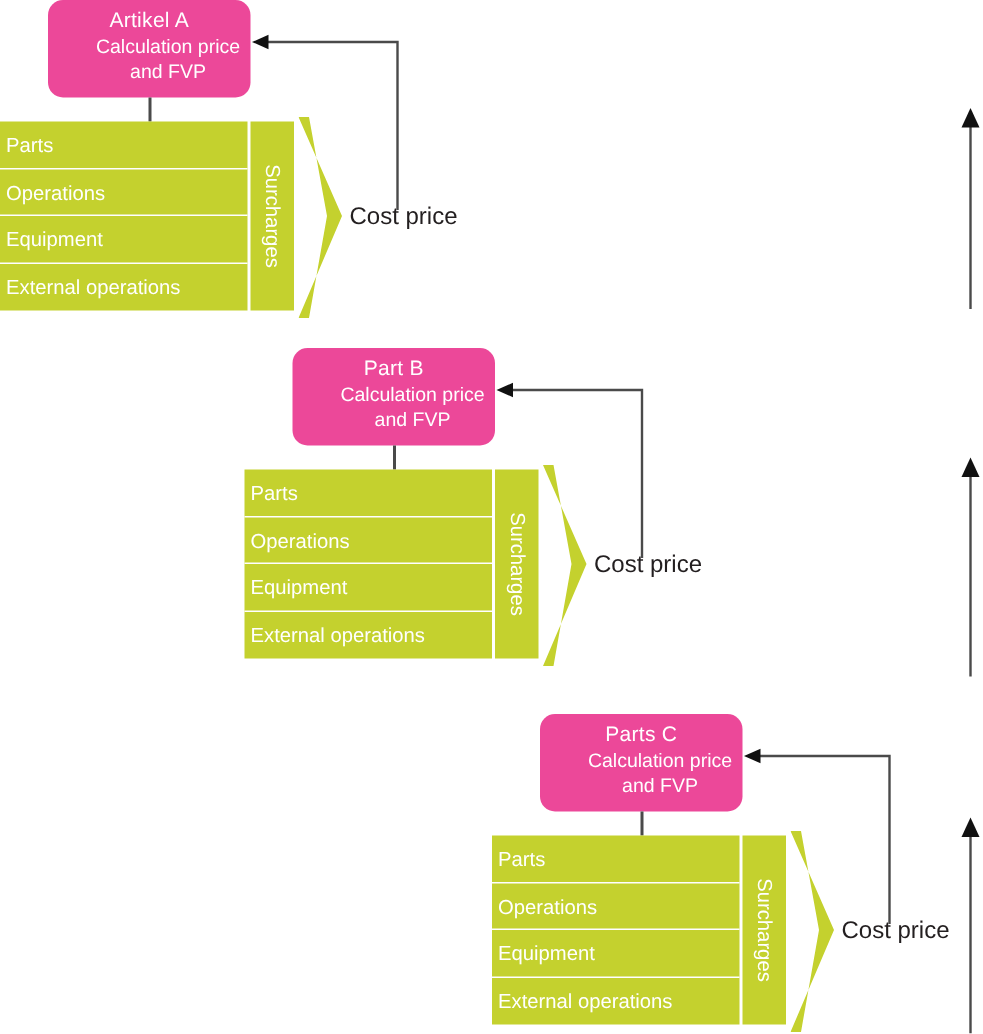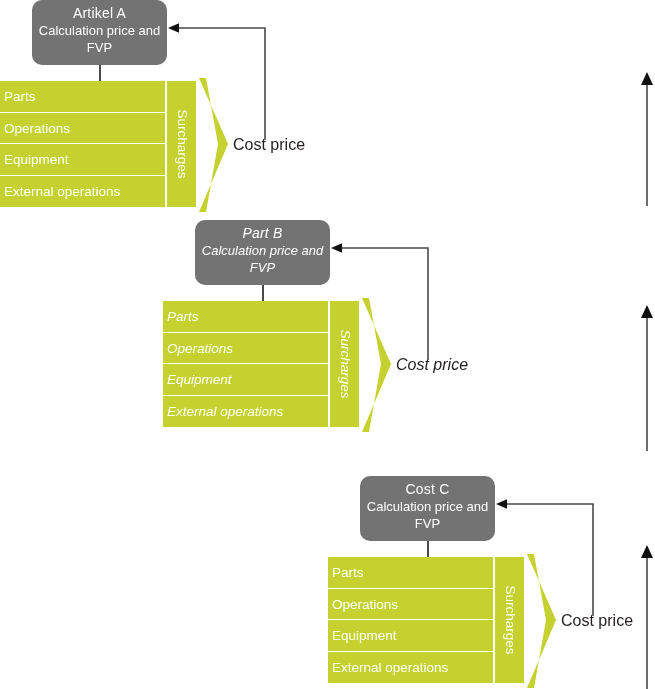--- a/index.html
+++ b/index.html
@@ -13,30 +13,30 @@
     height:689px;
     overflow:hidden;
     background:#ffffff;
   }
   .group{position:absolute;width:300px;height:230px;}
   
   .hdr{
     position:absolute;
     left:32px; top:0;
     width:135px; height:65px;
-    background:#737373;
+    background:#ec4899;
     border-radius:10px;
     color:#ffffff;
     text-align:center;
     box-sizing:border-box;
     padding-top:5px;
     line-height:17px;
   }
   .hdr-title{font-size:14px;display:block;letter-spacing:.2px;}
-  .hdr-sub{font-size:13px;display:block;letter-spacing:0px;}
+  .hdr-sub{font-size:13px;display:block;letter-spacing:0px;margin-left:25px;}
   
   .stem{
     position:absolute;
     left:99px; top:65px;
     width:2px; height:16px;
     background:#4a4a4a;
   }
   
   .rows{
     position:absolute;
@@ -132,21 +132,21 @@
     <div class="cost">Cost price</div>
 
     <div class="elbow">
       <svg width="110" height="125" viewBox="0 0 110 125">
         <path d="M100,122 L100,10 L12,10" stroke="#4a4a4a" stroke-width="1.6" fill="none"></path>
         <path d="M3,10 L14,5.2 L14,14.8 Z" fill="#111111"></path>
       </svg>
     </div>
   </div>
 
-  <div class="group" style="left:163px; top:220px;font-style:italic;">
+  <div class="group" style="left:163px; top:232px;">
 
     <div class="hdr">
       <span class="hdr-title">Part B</span>
       <span class="hdr-sub">Calculation price and FVP</span>
     </div>
 
     <div class="stem"></div>
 
     <div class="rows">
       <div class="row">Parts</div>
@@ -171,21 +171,21 @@
       <svg width="110" height="125" viewBox="0 0 110 125">
         <path d="M100,122 L100,10 L12,10" stroke="#4a4a4a" stroke-width="1.6" fill="none"></path>
         <path d="M3,10 L14,5.2 L14,14.8 Z" fill="#111111"></path>
       </svg>
     </div>
   </div>
 
   <div class="group" style="left:328px; top:476px;">
 
     <div class="hdr">
-      <span class="hdr-title">Cost C</span>
+      <span class="hdr-title">Parts C</span>
       <span class="hdr-sub">Calculation price and FVP</span>
     </div>
 
     <div class="stem"></div>
 
     <div class="rows">
       <div class="row">Parts</div>
       <div class="row">Operations</div>
       <div class="row">Equipment</div>
       <div class="row">External operations</div>

